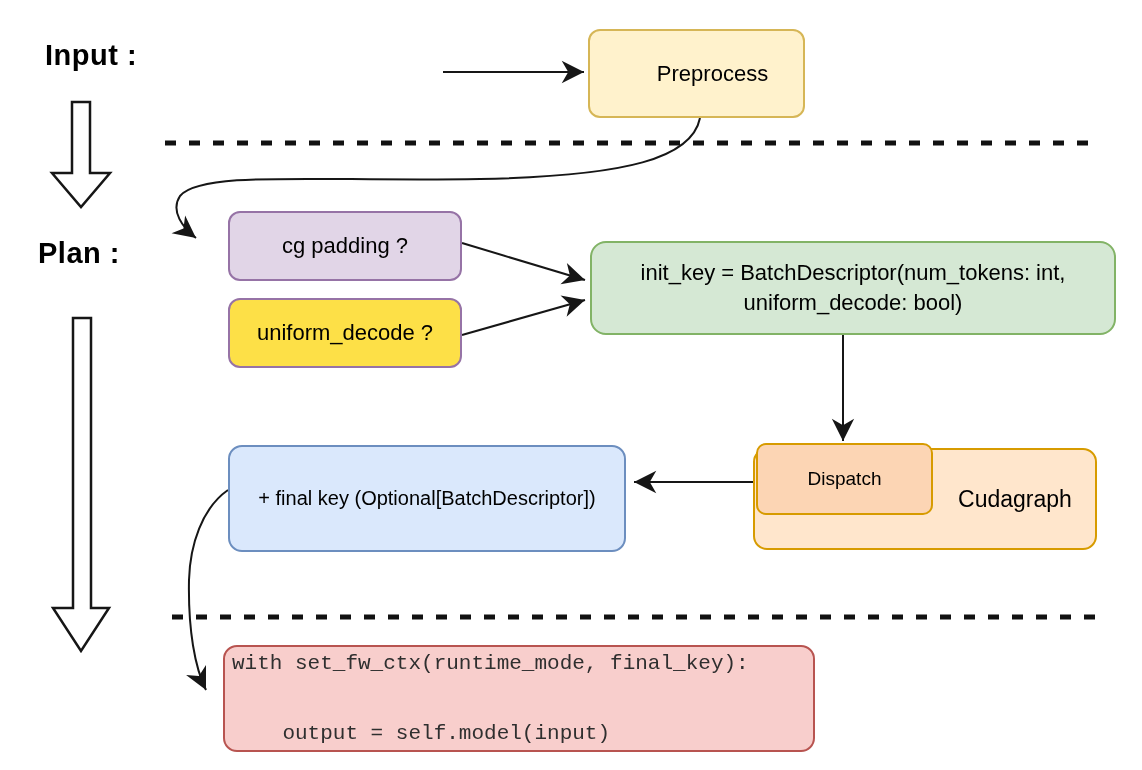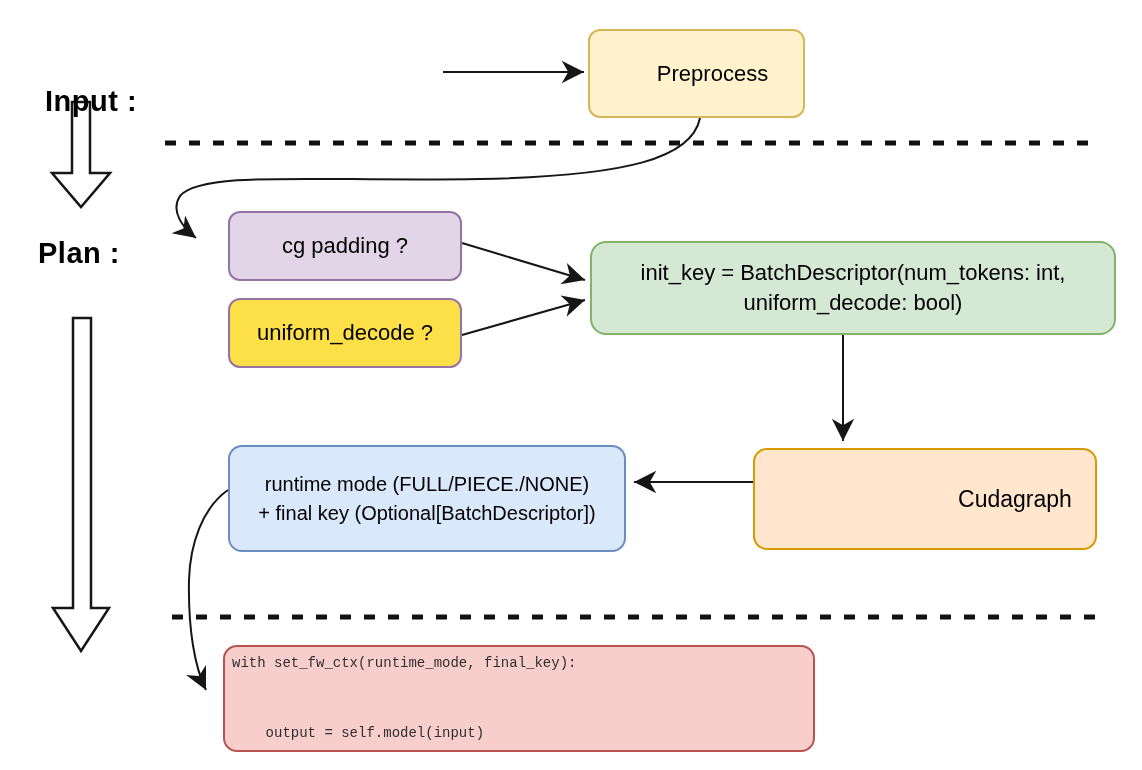--- a/index.html
+++ b/index.html
@@ -18,21 +18,21 @@
     text-align:center;color:#000;background:#fff;
   }
   .node .ln{display:block;white-space:pre;}
   .r12{border-radius:12px;} .r14{border-radius:14px;} .r10{border-radius:10px;} .r16{border-radius:16px;}
   .f22{font-size:22px;line-height:30px;}
   .f20{font-size:20px;line-height:29px;}
   .f19{font-size:19px;}
   .f23{font-size:23px;line-height:32px;}
   .code{
     font-family:"Liberation Mono","DejaVu Sans Mono",monospace;
-    font-size:14px;line-height:29px;color:#2f2f2f;
+    font-size:21px;line-height:29px;color:#2f2f2f;
     align-items:flex-start;justify-content:center;text-align:left;
     padding-left:7px;
     gap:41px;
   }
 </style>
 </head>
 <body>
 
 <div class="canvas">
 
@@ -52,21 +52,21 @@
     <line x1="443" y1="72" x2="584" y2="72" stroke="#161616" stroke-width="2" marker-end="url(#ah)"></line>
     <line x1="462" y1="243" x2="585" y2="280" stroke="#161616" stroke-width="2" marker-end="url(#ah)"></line>
     <line x1="462" y1="335" x2="585" y2="300" stroke="#161616" stroke-width="2" marker-end="url(#ah)"></line>
     <line x1="843" y1="335" x2="843" y2="441" stroke="#161616" stroke-width="2" marker-end="url(#ah)"></line>
     <line x1="756" y1="482" x2="634" y2="482" stroke="#161616" stroke-width="2" marker-end="url(#ah)"></line>
 
     <path d="M700,118 C692,158 628,176 480,179 C320,182 202,170 180,196 C170,211 183,228 196,238" fill="none" stroke="#161616" stroke-width="2" marker-end="url(#ah)"></path>
     <path d="M228,490 C202,508 190,545 189,580 C188,630 195,668 206,690" fill="none" stroke="#161616" stroke-width="2" marker-end="url(#ah)"></path>
   </svg>
 
-  <div class="section-label" style="left:45px;top:39px;margin-top:46px;">Input :</div>
+  <div class="section-label" style="left:45px;top:39px;">Input :</div>
   <div class="section-label" style="left:38px;top:237px;">Plan :</div>
 
 
   <div class="node r12 f22" style="left: 588px; top: 29px; width: 217px; height: 89px; background-color: rgb(255, 242, 204); border-color: rgb(214, 182, 86); padding-left: 32px;">
     <span class="ln">Preprocess</span>
   </div>
 
   <div class="node r12 f22" style="left: 228px; top: 211px; width: 234px; height: 70px; background-color: rgb(225, 213, 231); border-color: rgb(150, 115, 166);">
     <span class="ln">cg padding ?</span>
   </div>
@@ -74,28 +74,30 @@
   <div class="node r12 f22" style="left: 228px; top: 298px; width: 234px; height: 70px; background-color: #fde047; border-color: rgb(150, 115, 166);">
     <span class="ln">uniform_decode ?</span>
   </div>
 
   <div class="node r16 f22" style="left: 590px; top: 241px; width: 526px; height: 94px; background-color: rgb(213, 232, 212); border-color: rgb(130, 179, 102);">
     <span class="ln">init_key = BatchDescriptor(num_tokens: int,</span>
     <span class="ln">uniform_decode: bool)</span>
   </div>
 
   <div class="node r14 f20" style="left: 228px; top: 445px; width: 398px; height: 107px; background-color: rgb(218, 232, 252); border-color: rgb(108, 142, 191);">
-    <span class="ln">runtime mode (FULL/PIECE./NONE)</span>
     <span class="ln">+ final key (Optional[BatchDescriptor])</span>
   </div>
 
   <div class="node r14" style="left: 753px; top: 448px; width: 344px; height: 102px; background-color: rgb(255, 230, 204); border-color: rgb(215, 155, 0);">
   </div>
   <div class="node f23" style="left:933px;top:448px;width:164px;height:102px;border:none;background:transparent;">
     <span class="ln">Cudagraph</span>
+  </div>
+  <div class="node r10 f19" style="left: 756px; top: 443px; width: 177px; height: 72px; background-color: rgb(252, 213, 180); border-color: rgb(215, 155, 0);">
+    <span class="ln">Dispatch</span>
   </div>
 
   <div class="node r14 code" style="left: 223px; top: 645px; width: 592px; height: 107px; background-color: rgb(248, 206, 204); border-color: rgb(184, 84, 80);">
     <span class="ln">with set_fw_ctx(runtime_mode, final_key):</span>
     <span class="ln">    output = self.model(input)</span>
   </div>
 
 </div>
 
 </body></html>

